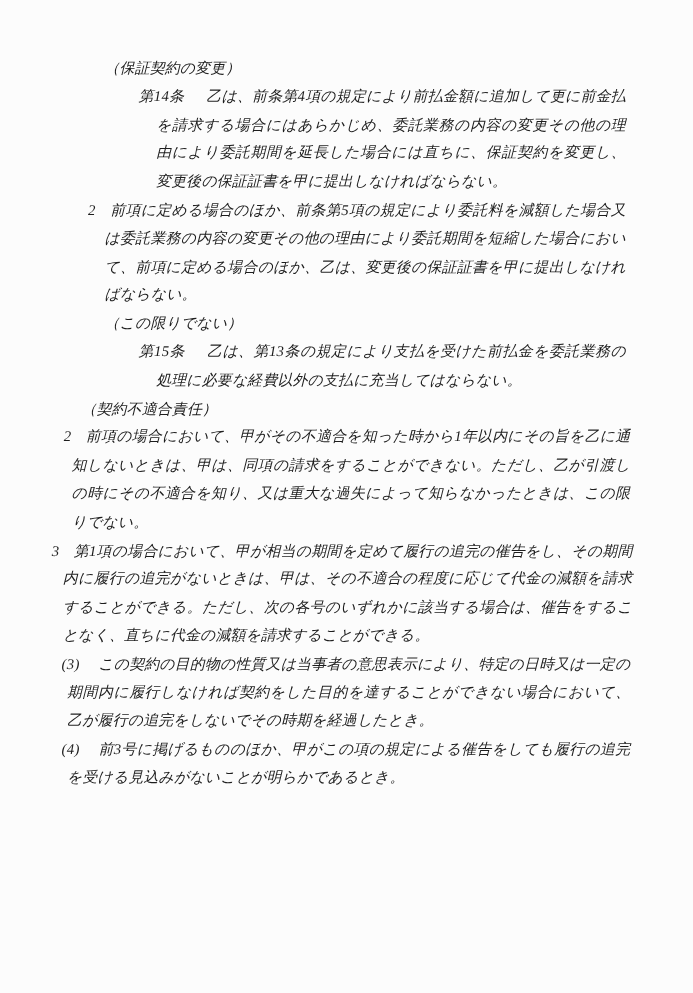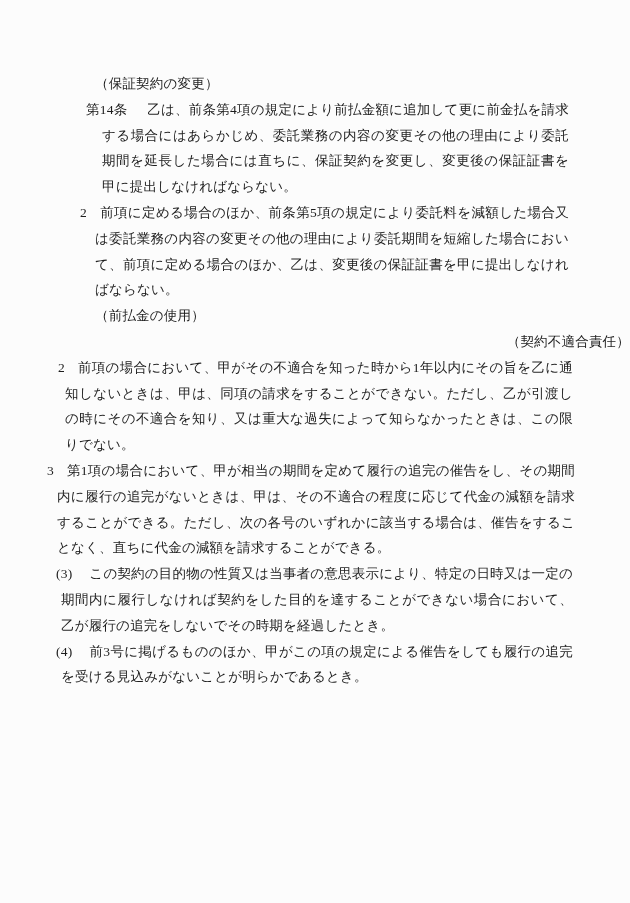--- a/index.html
+++ b/index.html
@@ -11,35 +11,36 @@
     height: 903px;
     background: #fcfcfc;
     overflow: hidden;
     font-family: "Liberation Serif", "DejaVu Serif", serif;
     color: #1d1d1d;
   }
   .page {
     box-sizing: border-box;
     width: 630px;
     height: 903px;
-    padding-top: 71px;
+    padding-top: 49px;
+    font-style: italic;
   }
   .line {
     margin: 0;
     font-size: 13.5px;
     line-height: 25.8px;
     text-align: justify;
     letter-spacing: 0.2px;
   }
   
   .h-a   { padding-left: 95px; text-align: left; }
-  .art-a { padding-left: 102px; text-indent: -16px; padding-right: 61px; }
+  .art-a { padding-left: 102px; text-indent: -16px; padding-right: 61px; margin-left: 40px; }
   .cl-a  { padding-left: 95px;  text-indent: -15px; padding-right: 61px; }
   
-  .h-b   { padding-left: 74px; text-align: right; }
+  .h-b   { padding-left: 74px; text-align: left; }
   .art-b { padding-left: 68px; text-indent: -13px; padding-right: 59px; }
   .cl2-b { padding-left: 65px; text-indent: -7px;  padding-right: 57px; }
   .cl3-b { padding-left: 57px; text-indent: -10px; padding-right: 55px; }
   .item  { padding-left: 61px; text-indent: -5px;  padding-right: 57px; }
   
   .lbl-art  { margin-right: 20px; }
   .lbl-num  { margin-right: 13px; }
   .lbl-item { margin-right: 17px; }
 </style>
 </head>
@@ -50,22 +51,25 @@
   <p class="line h-a">（保証契約の変更）</p>
 
   <p class="line art-a">
     <span class="lbl-art">第14条</span><span>乙は、前条第4項の規定により前払金額に追加して更に前金払を請求する場合にはあらかじめ、委託業務の内容の変更その他の理由により委託期間を延長した場合には直ちに、保証契約を変更し、変更後の保証証書を甲に提出しなければならない。</span>
   </p>
 
   <p class="line cl-a">
     <span class="lbl-num">2</span><span>前項に定める場合のほか、前条第5項の規定により委託料を減額した場合又は委託業務の内容の変更その他の理由により委託期間を短縮した場合において、前項に定める場合のほか、乙は、変更後の保証証書を甲に提出しなければならない。</span>
   </p>
 
-  <p class="line h-a">（前払金の使用）</p>
+  <p class="line h-a">（この限りでない）</p>
 
+  <p class="line art-a">
+    <span class="lbl-art">第15条</span><span>乙は、第13条の規定により支払を受けた前払金を委託業務の処理に必要な経費以外の支払に充当してはならない。</span>
+  </p>
 
   <p class="line h-b">（契約不適合責任）</p>
 
 
   <p class="line cl2-b">
     <span class="lbl-num">2</span><span>前項の場合において、甲がその不適合を知った時から1年以内にその旨を乙に通知しないときは、甲は、同項の請求をすることができない。ただし、乙が引渡しの時にその不適合を知り、又は重大な過失によって知らなかったときは、この限りでない。</span>
   </p>
 
   <p class="line cl3-b">
     <span class="lbl-num">3</span><span>第1項の場合において、甲が相当の期間を定めて履行の追完の催告をし、その期間内に履行の追完がないときは、甲は、その不適合の程度に応じて代金の減額を請求することができる。ただし、次の各号のいずれかに該当する場合は、催告をすることなく、直ちに代金の減額を請求することができる。</span>

